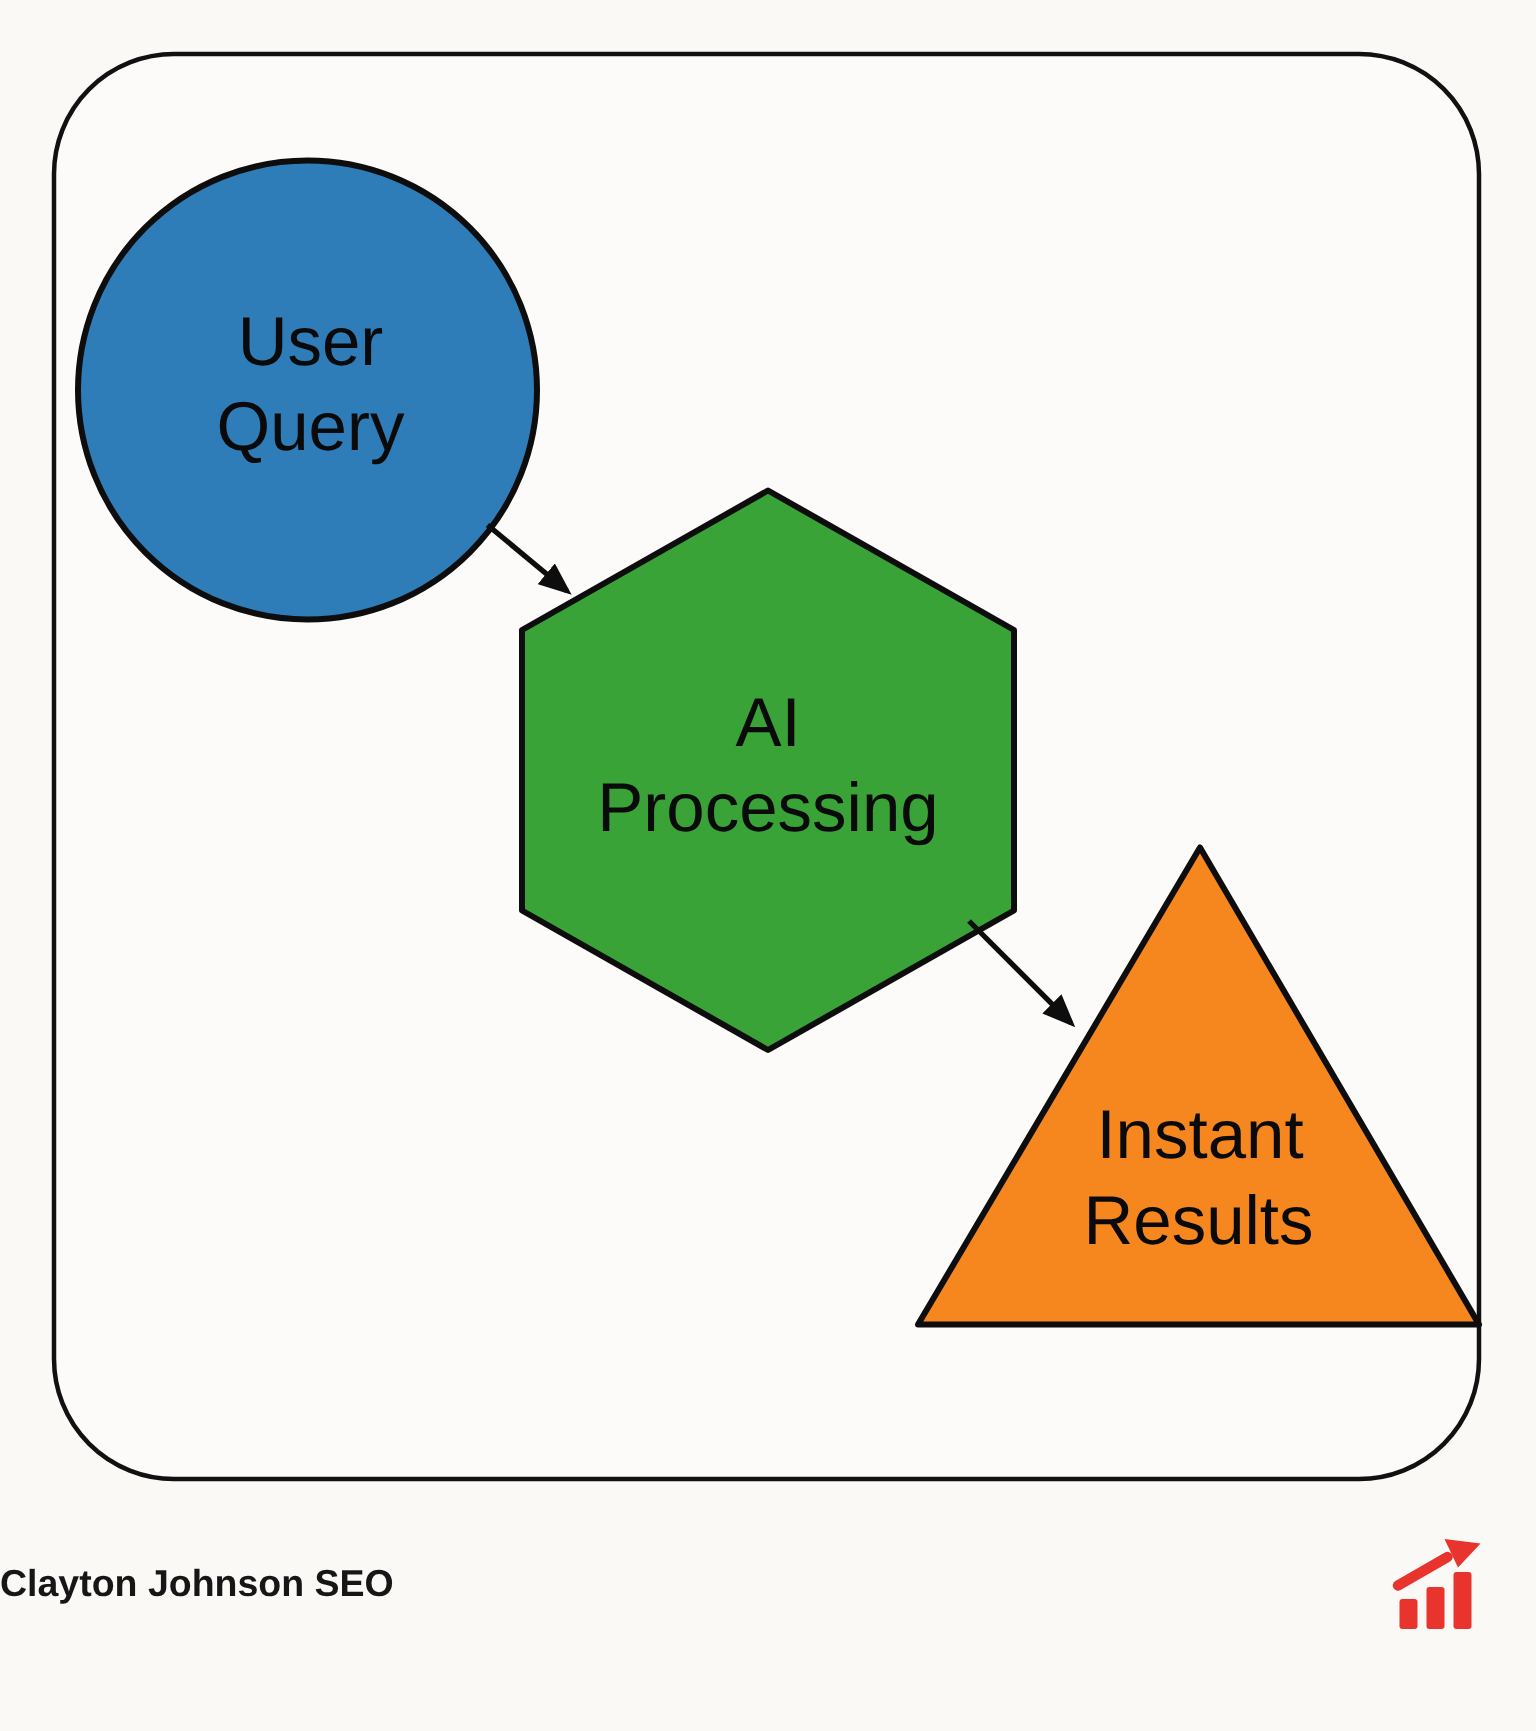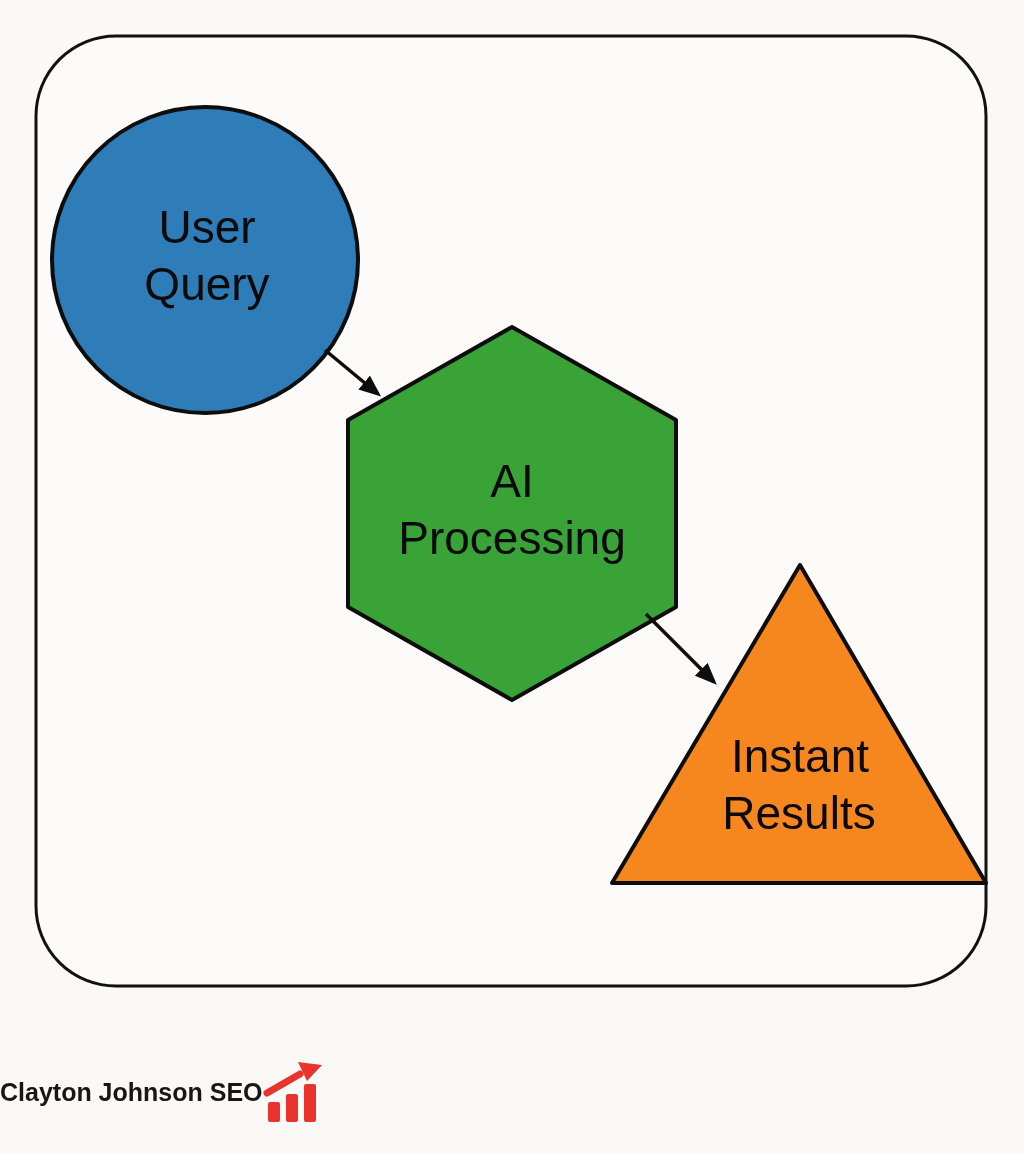--- a/index.html
+++ b/index.html
@@ -42,25 +42,25 @@
   .node-label {
     fill: #0a0a0a;
     font-size: 46px;
     font-family: "Liberation Sans", "DejaVu Sans", sans-serif;
     text-anchor: middle;
   }
   .footer {
     position: absolute;
     left: 0;
     right: 0;
-    top: 1036px;
+    top: 1000px;
     height: 114px;
     display: flex;
     align-items: center;
-    justify-content: flex-start;
+    justify-content: space-between;
     padding-right: 34px;
     box-sizing: border-box;
   }
   .footer-text {
     text-align: right;
   }
   .brand {
     font-size: 25px;
     font-weight: bold;
     color: #161616;

